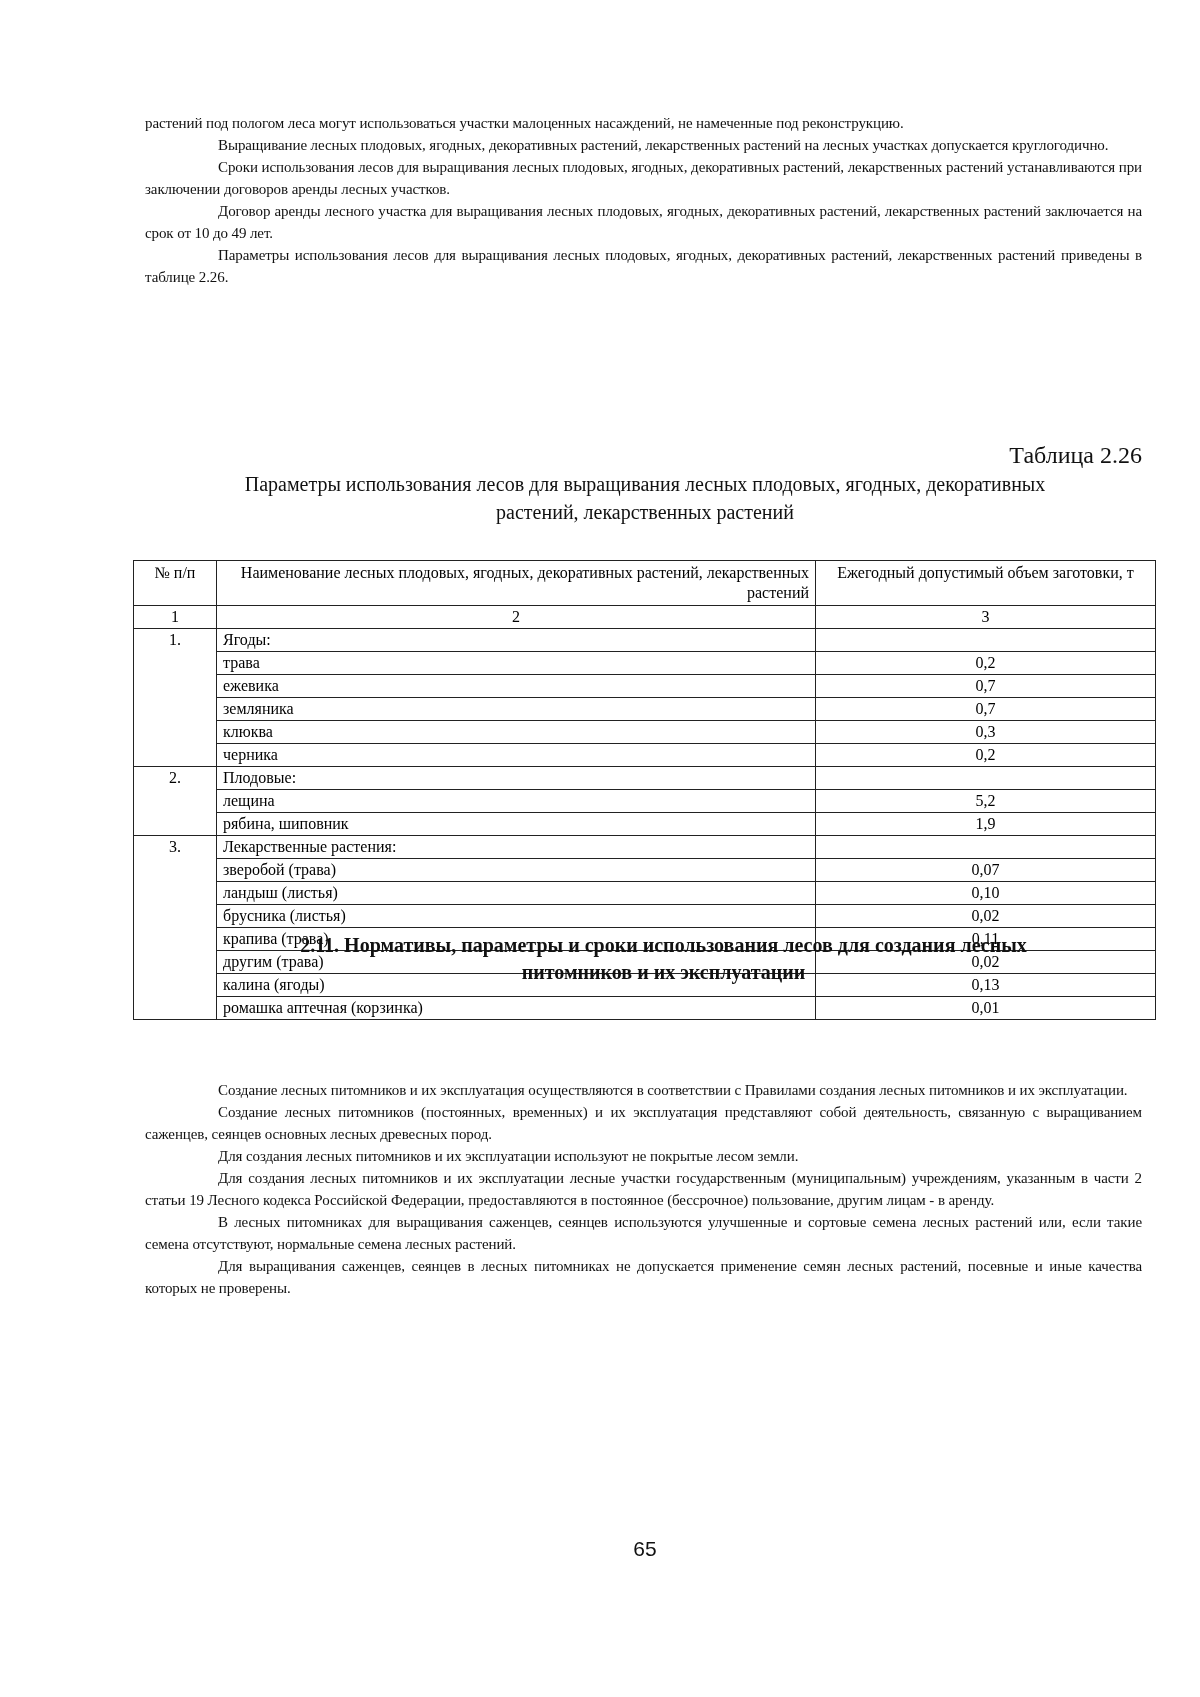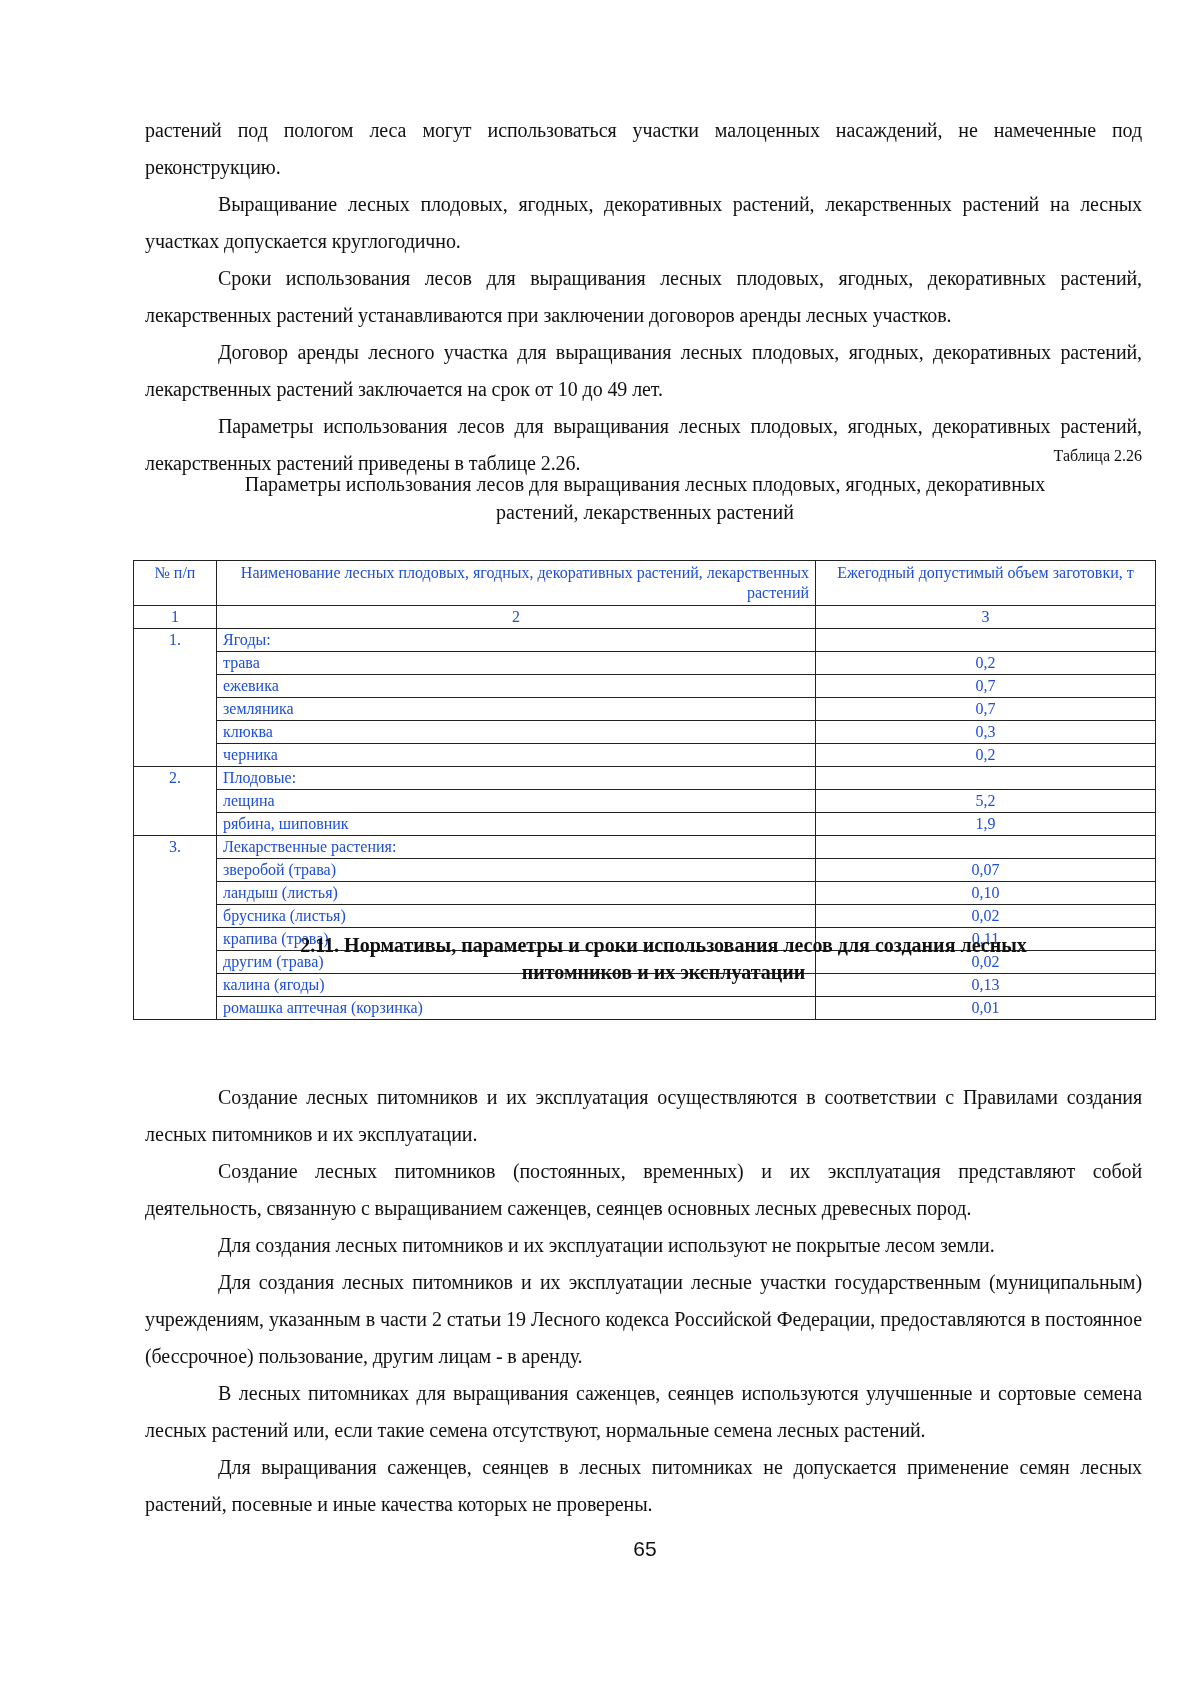--- a/index.html
+++ b/index.html
@@ -5,38 +5,38 @@
   html, body { margin: 0; padding: 0; background: #ffffff; }
   body {
     width: 1200px; height: 1697px; position: relative; overflow: hidden;
     font-family: "Liberation Serif", "DejaVu Serif", serif;
     color: #111;
   }
   .page {
     position: absolute; left: 145px; top: 112px; width: 997px;
   }
   .p {
-    font-size: 20px; line-height: 37px; text-align: justify;
+    font-size: 15px; line-height: 22px; text-align: justify;
     margin: 0; text-indent: 73px; letter-spacing: -0.1px;
   }
   .p.noindent { text-indent: 0; }
   .table-label {
-    text-align: right; font-size: 16px; line-height: 27px; margin: 0;
+    text-align: right; font-size: 24px; line-height: 27px; margin: 0;
     position: absolute; left: 0; top: 330px; width: 997px;
   }
   .table-caption {
     text-align: center; font-size: 20px; line-height: 28px; margin: 0;
     position: absolute; left: 90px; top: 358px; width: 820px;
   }
   table.params {
     position: absolute; left: -12px; top: 448px;
     width: 1023px;
     border-collapse: collapse;
     font-size: 16px;
-    color: #1d4ed8;
+    color: #000000;
   }
   table.params td {
     border: 1.5px solid #222;
     padding: 0 6px;
     height: 22px; line-height: 21px;
     vertical-align: top;
   }
   table.params td.c1 { width: 70px; text-align: center; }
   table.params td.c2 { width: 586px; text-align: left; }
   table.params td.c3 { text-align: center; }

